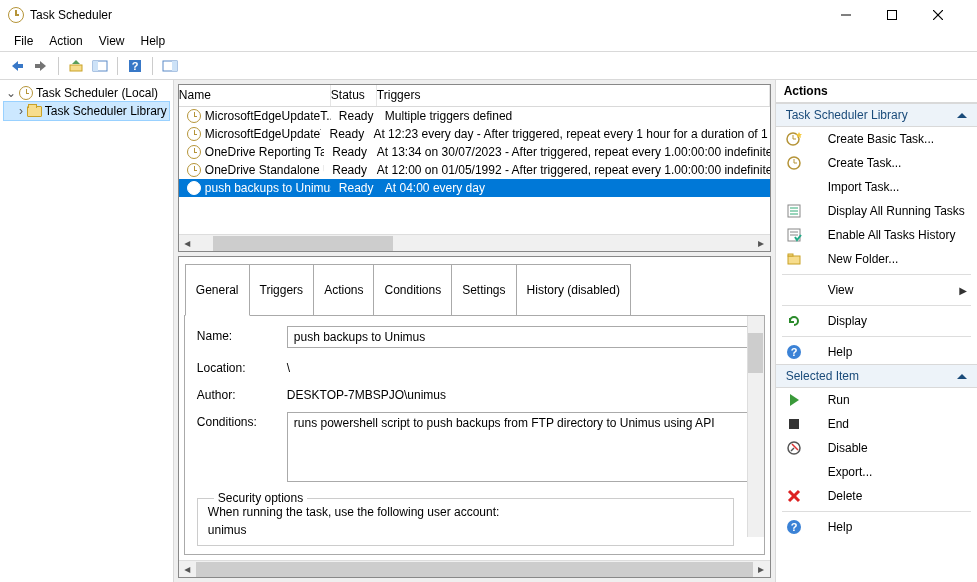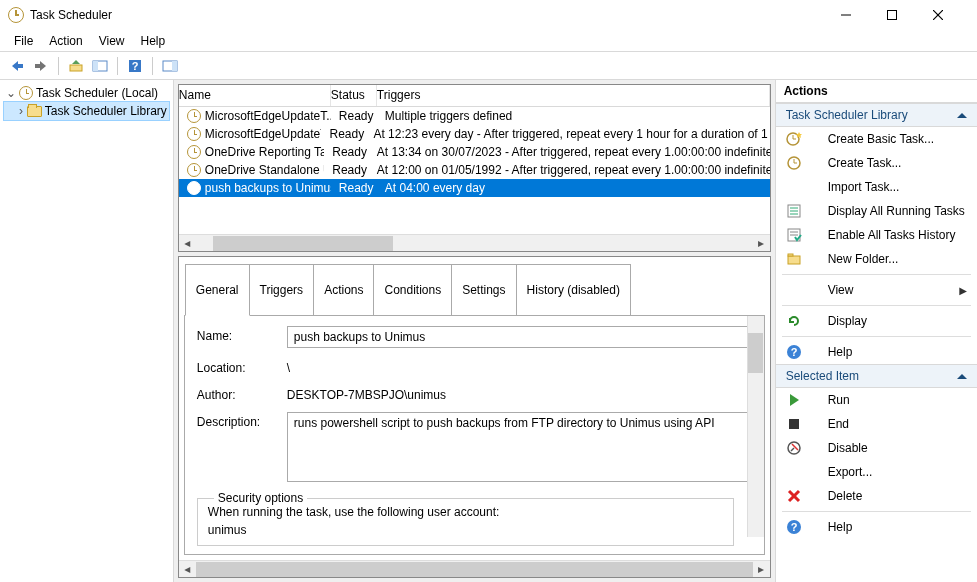--- a/index.html
+++ b/index.html
@@ -459,21 +459,21 @@
         </div>
         <div class="form-row">
           <div class="lbl">Location:</div>
           <div class="val-static">\</div>
         </div>
         <div class="form-row">
           <div class="lbl">Author:</div>
           <div class="val-static">DESKTOP-7MBSPJO\unimus</div>
         </div>
         <div class="form-row">
-          <div class="lbl">Description:</div>
+          <div class="lbl">Conditions:</div>
           <div class="val-textarea">runs powershell script to push backups from FTP directory to Unimus using API</div>
         </div>
 
         <div class="sec-group" style="margin-right:18px;">
           <div class="legend">Security options</div>
           <div style="margin-bottom:4px;">When running the task, use the following user account:</div>
           <div>unimus</div>
         </div>
 
       </div>

